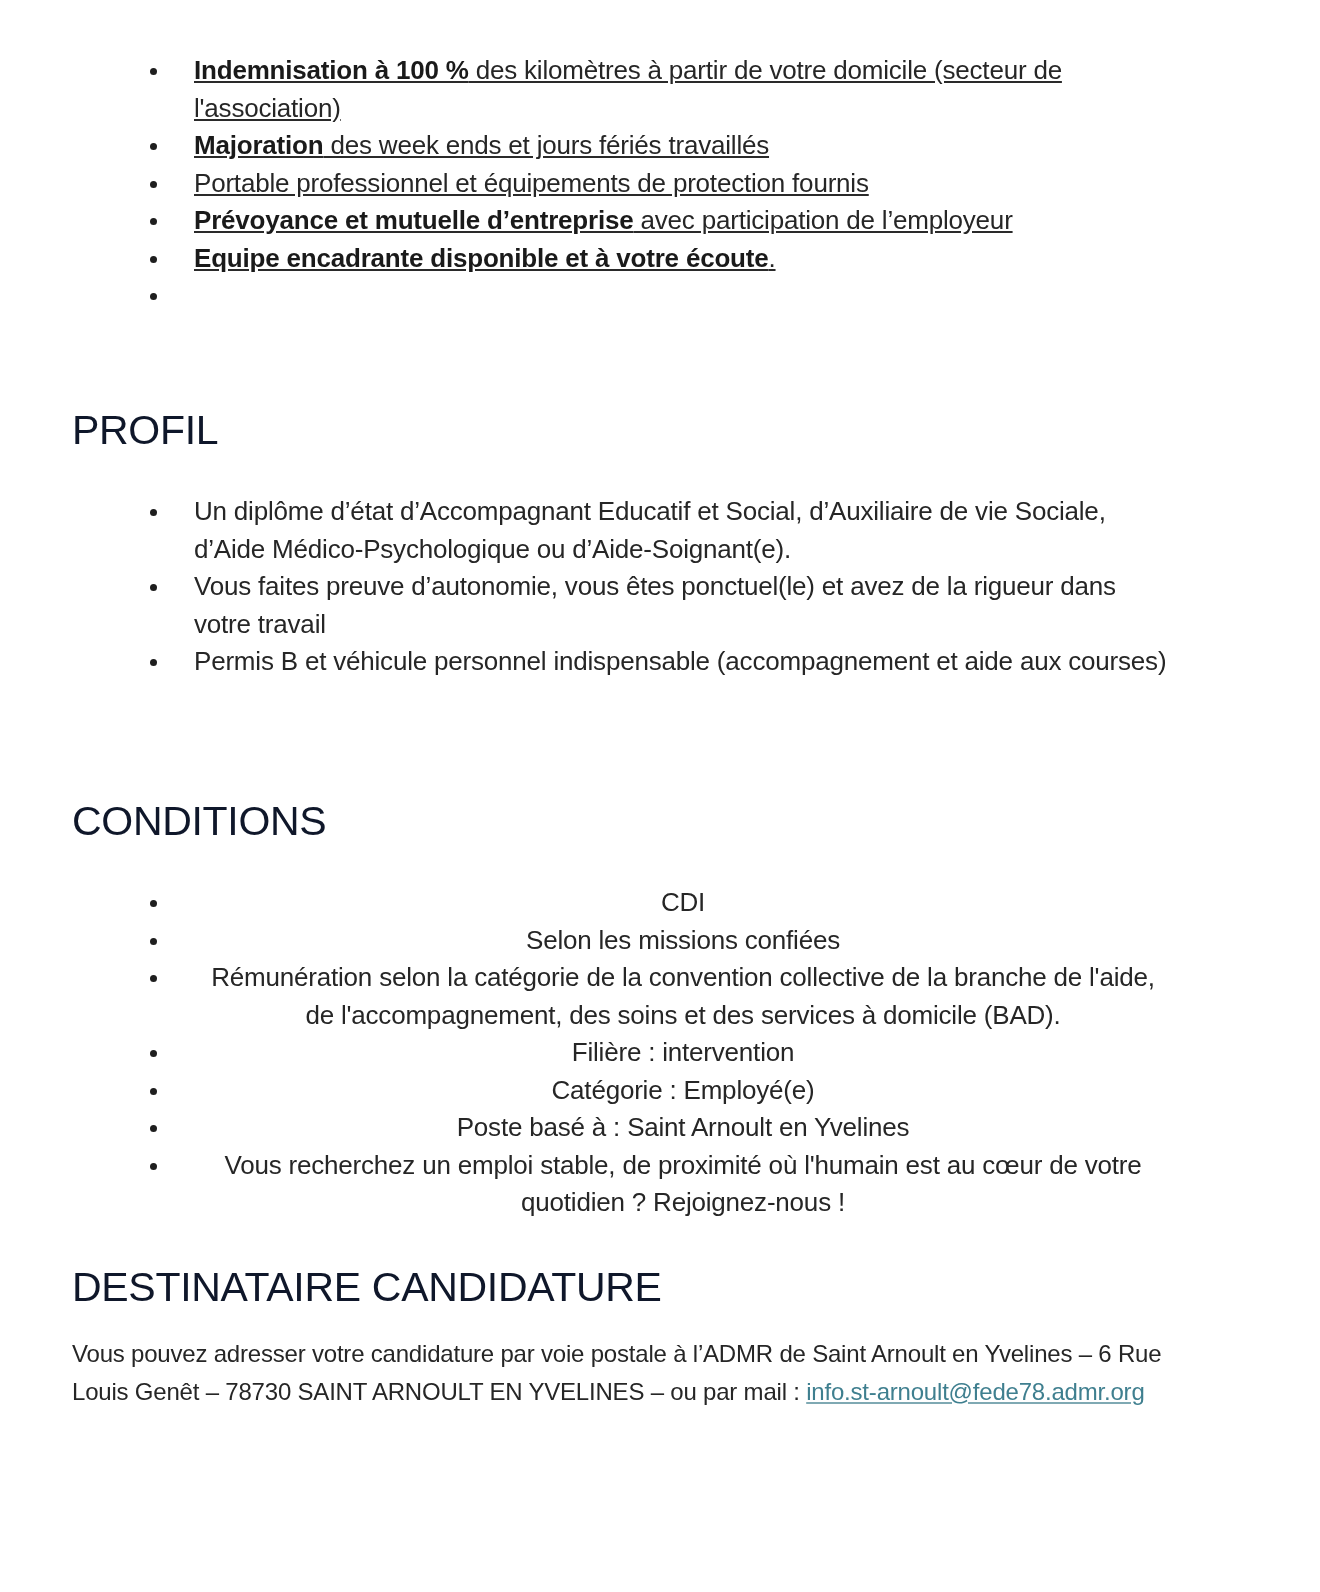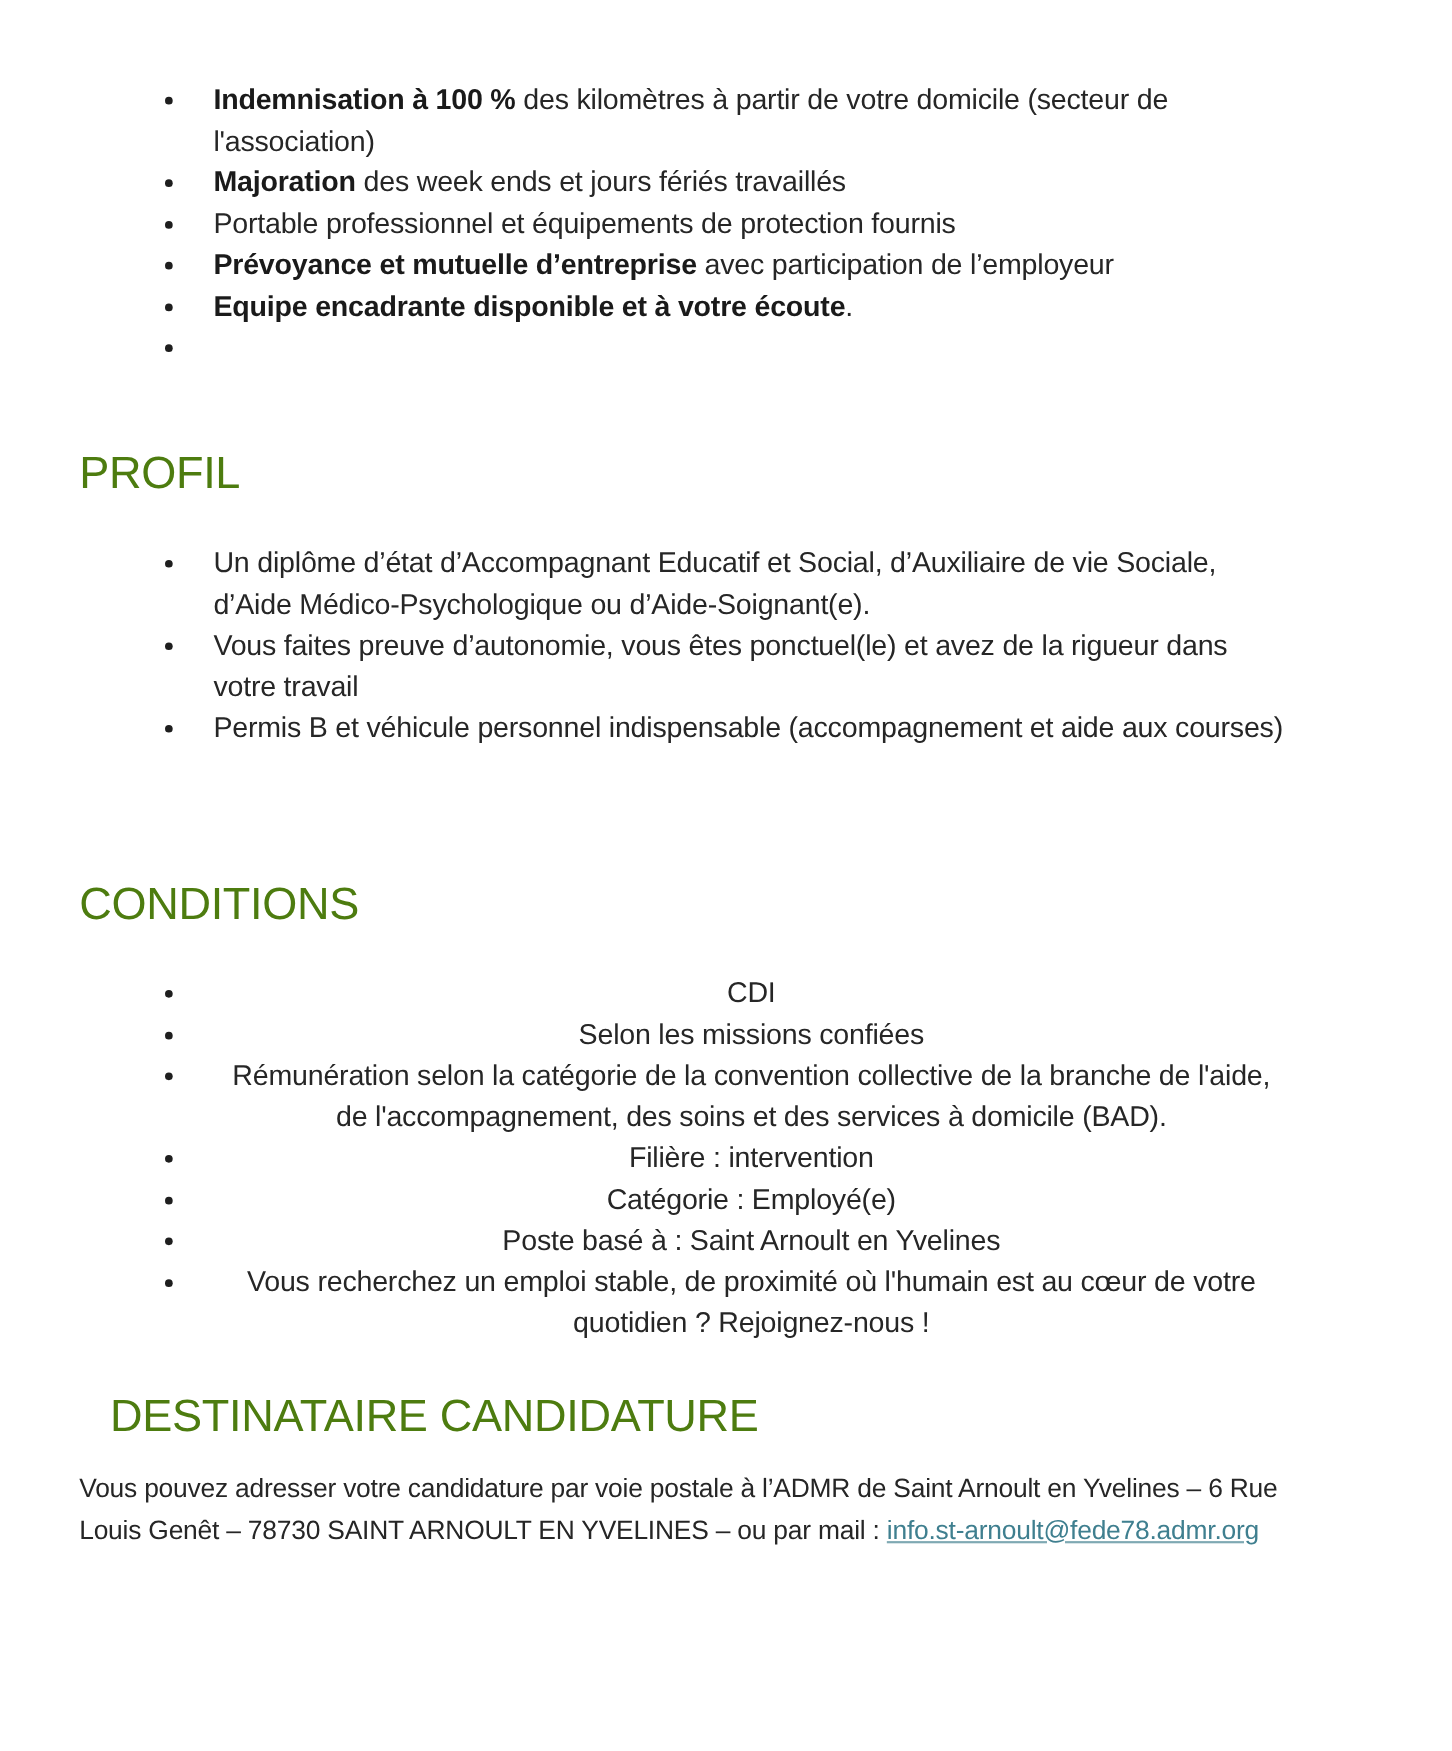--- a/index.html
+++ b/index.html
@@ -51,41 +51,41 @@
   }
   .bold {
     font-weight: bold;
     color: #1a1a1a;
   }
   h2.heading {
     margin: 0;
     font-weight: normal;
     font-size: 41px;
     line-height: 48px;
-    color: #4d7c0f;
+    color: #0f172a;
     letter-spacing: -0.3px;
   }
   .para {
     font-size: 24px;
     line-height: 37.5px;
     color: #262626;
     letter-spacing: -0.2px;
   }
   .mail-link {
     color: #3f7f8f;
     text-decoration: underline;
     text-decoration-color: #7fa9b3;
   }
 </style>
 </head>
 <body>
 
 <div class="page">
 
-  <div class="section" style="top:72px;">
+  <div class="section" style="top:52px;text-decoration:underline;">
     <ul class="bullets">
       <li><span class="bullet"></span><span class="bold">Indemnisation à 100 %</span><span> des kilomètres à partir de votre domicile (secteur de l'association)</span></li>
       <li><span class="bullet"></span><span class="bold">Majoration</span><span> des week ends et jours fériés travaillés</span></li>
       <li><span class="bullet"></span><span class="bold"></span><span>Portable professionnel et équipements de protection fournis</span></li>
       <li><span class="bullet"></span><span class="bold">Prévoyance et mutuelle d’entreprise</span><span> avec participation de l’employeur</span></li>
       <li><span class="bullet"></span><span class="bold">Equipe encadrante disponible et à votre écoute</span><span>.</span></li>
       <li><span class="bullet"></span><span class="bold"></span></li>
     </ul>
   </div>
 
@@ -104,16 +104,16 @@
       <li><span class="bullet"></span><span>CDI</span></li>
       <li><span class="bullet"></span><span>Selon les missions confiées</span></li>
       <li><span class="bullet"></span><span>Rémunération selon la catégorie de la convention collective de la branche de l'aide, de l'accompagnement, des soins et des services à domicile (BAD).</span></li>
       <li><span class="bullet"></span><span>Filière : intervention</span></li>
       <li><span class="bullet"></span><span>Catégorie : Employé(e)</span></li>
       <li><span class="bullet"></span><span>Poste basé à : Saint Arnoult en Yvelines</span></li>
       <li><span class="bullet"></span><span>Vous recherchez un emploi stable, de proximité où l'humain est au cœur de votre quotidien ? Rejoignez-nous !</span></li>
     </ul>
   </div>
 
-  <h2 class="heading section" style="top:1263px;margin-left:28px;">DESTINATAIRE CANDIDATURE</h2>
+  <h2 class="heading section" style="top:1263px;">DESTINATAIRE CANDIDATURE</h2>
   <div class="section para" style="top:1335px; width:1090px;"><span>Vous pouvez adresser votre candidature par voie postale à l’ADMR de Saint Arnoult en Yvelines – 6 Rue Louis Genêt – 78730 SAINT ARNOULT EN YVELINES – ou par mail : </span><a class="mail-link" href="#">info.st-arnoult@fede78.admr.org</a></div>
 
 </div>
 
 </body></html>

